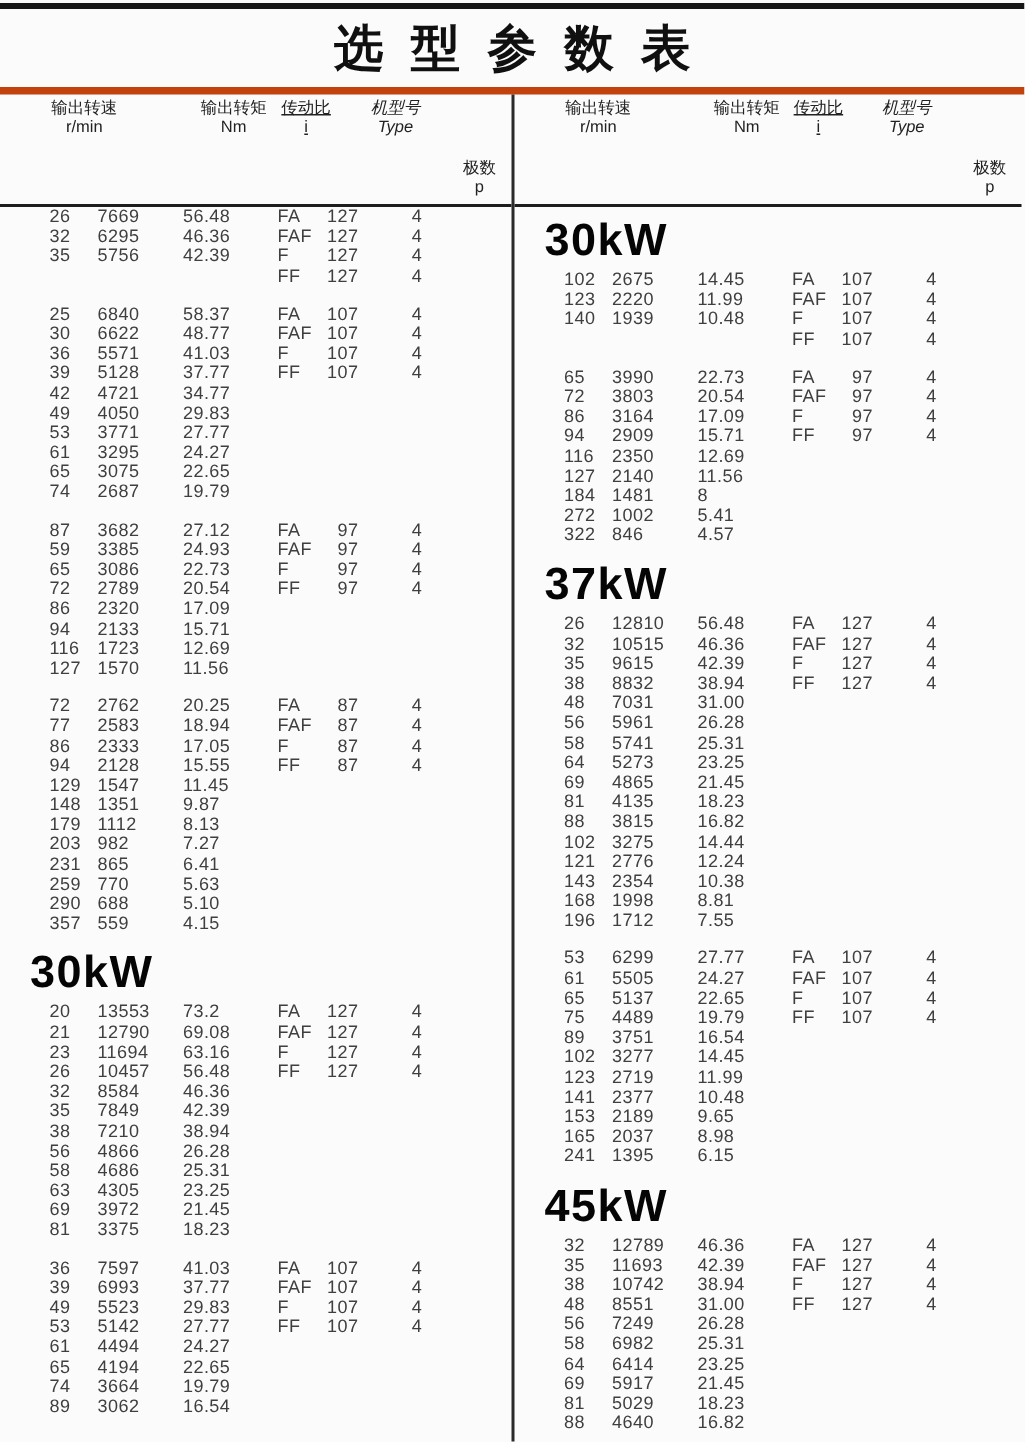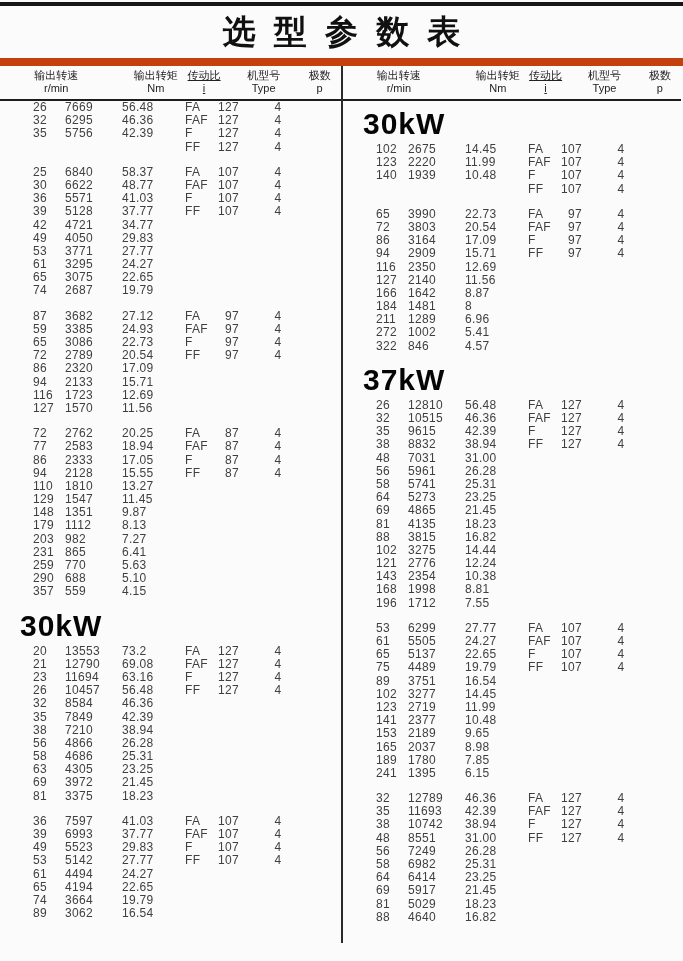--- a/index.html
+++ b/index.html
@@ -11,21 +11,21 @@
     position:relative;
   }
   .top-rule{
     margin-top:2px;height:4px;background:#161616;width:100%;
   }
   .title{
     margin:0;padding:4px 0 3px 0;
     text-align:center;
     font-size:33px;font-weight:bold;color:#101010;
     letter-spacing:0.55em;text-indent:0.55em;
-    border-bottom:8px solid #c2410c;
+    border-bottom:5px solid #c2410c;
   }
   .columns{
     display:flex;align-items:stretch;
     min-height:877px;
   }
   .half{
     width:341px;box-sizing:border-box;flex:0 0 341px;
   }
   .half.right{border-left:2px solid #2a2a2a;flex:0 0 340px;width:340px;}
   
@@ -33,22 +33,22 @@
     display:flex;
     padding:3px 0 4px 0;
     border-bottom:2px solid #1d1d1d;
   }
   .hcell{text-align:center;color:#222;}
   .hcell .hzh{font-size:11px;line-height:13px;}
   .hcell .hunit{font-size:11px;line-height:13px;}
   .hc0{width:80px;padding-left:24px;}
   .hc1{width:58px;margin-left:44px;}
   .hc2{width:62px;text-decoration:underline;}
-  .hc3{width:86px;}
-  .hc4{width:53px;}
+  .hc3{width:86px;font-style:italic;}
+  .hc4{width:53px;margin-top:40px;}
   
   .section-heading{
     font-size:30px;line-height:30px;font-weight:800;color:#050505;
     margin:8px 0 4px 20px;
     letter-spacing:1px;
   }
   .block{margin-bottom:12px;}
   .row{
     display:flex;height:13.2px;line-height:13.2px;
     font-size:12px;letter-spacing:0.3px;color:#3f3f3f;
@@ -276,27 +276,20 @@
             <div class="cell c5">4</div>
           </div>
           <div class="row">
             <div class="cell c1">94</div>
             <div class="cell c2">2128</div>
             <div class="cell c3">15.55</div>
             <div class="cell c4"><span class="tprefix">FF</span><span class="tsize">87</span></div>
             <div class="cell c5">4</div>
           </div>
           <div class="row">
-            <div class="cell c1">110</div>
-            <div class="cell c2">1810</div>
-            <div class="cell c3">13.27</div>
-            <div class="cell c4"><span class="tprefix"></span><span class="tsize"></span></div>
-            <div class="cell c5"></div>
-          </div>
-          <div class="row">
             <div class="cell c1">129</div>
             <div class="cell c2">1547</div>
             <div class="cell c3">11.45</div>
             <div class="cell c4"><span class="tprefix"></span><span class="tsize"></span></div>
             <div class="cell c5"></div>
           </div>
           <div class="row">
             <div class="cell c1">148</div>
             <div class="cell c2">1351</div>
             <div class="cell c3">9.87</div>
@@ -583,37 +576,23 @@
             <div class="cell c5"></div>
           </div>
           <div class="row">
             <div class="cell c1">127</div>
             <div class="cell c2">2140</div>
             <div class="cell c3">11.56</div>
             <div class="cell c4"><span class="tprefix"></span><span class="tsize"></span></div>
             <div class="cell c5"></div>
           </div>
           <div class="row">
-            <div class="cell c1">166</div>
-            <div class="cell c2">1642</div>
-            <div class="cell c3">8.87</div>
-            <div class="cell c4"><span class="tprefix"></span><span class="tsize"></span></div>
-            <div class="cell c5"></div>
-          </div>
-          <div class="row">
             <div class="cell c1">184</div>
             <div class="cell c2">1481</div>
             <div class="cell c3">8</div>
-            <div class="cell c4"><span class="tprefix"></span><span class="tsize"></span></div>
-            <div class="cell c5"></div>
-          </div>
-          <div class="row">
-            <div class="cell c1">211</div>
-            <div class="cell c2">1289</div>
-            <div class="cell c3">6.96</div>
             <div class="cell c4"><span class="tprefix"></span><span class="tsize"></span></div>
             <div class="cell c5"></div>
           </div>
           <div class="row">
             <div class="cell c1">272</div>
             <div class="cell c2">1002</div>
             <div class="cell c3">5.41</div>
             <div class="cell c4"><span class="tprefix"></span><span class="tsize"></span></div>
             <div class="cell c5"></div>
           </div>
@@ -805,34 +784,28 @@
             <div class="cell c5"></div>
           </div>
           <div class="row">
             <div class="cell c1">165</div>
             <div class="cell c2">2037</div>
             <div class="cell c3">8.98</div>
             <div class="cell c4"><span class="tprefix"></span><span class="tsize"></span></div>
             <div class="cell c5"></div>
           </div>
           <div class="row">
-            <div class="cell c1">189</div>
-            <div class="cell c2">1780</div>
-            <div class="cell c3">7.85</div>
-            <div class="cell c4"><span class="tprefix"></span><span class="tsize"></span></div>
-            <div class="cell c5"></div>
-          </div>
-          <div class="row">
             <div class="cell c1">241</div>
             <div class="cell c2">1395</div>
             <div class="cell c3">6.15</div>
             <div class="cell c4"><span class="tprefix"></span><span class="tsize"></span></div>
             <div class="cell c5"></div>
           </div>
         </div>
+        <div class="section-heading">45kW</div>
         <div class="block">
           <div class="row">
             <div class="cell c1">32</div>
             <div class="cell c2">12789</div>
             <div class="cell c3">46.36</div>
             <div class="cell c4"><span class="tprefix">FA</span><span class="tsize">127</span></div>
             <div class="cell c5">4</div>
           </div>
           <div class="row">
             <div class="cell c1">35</div>

